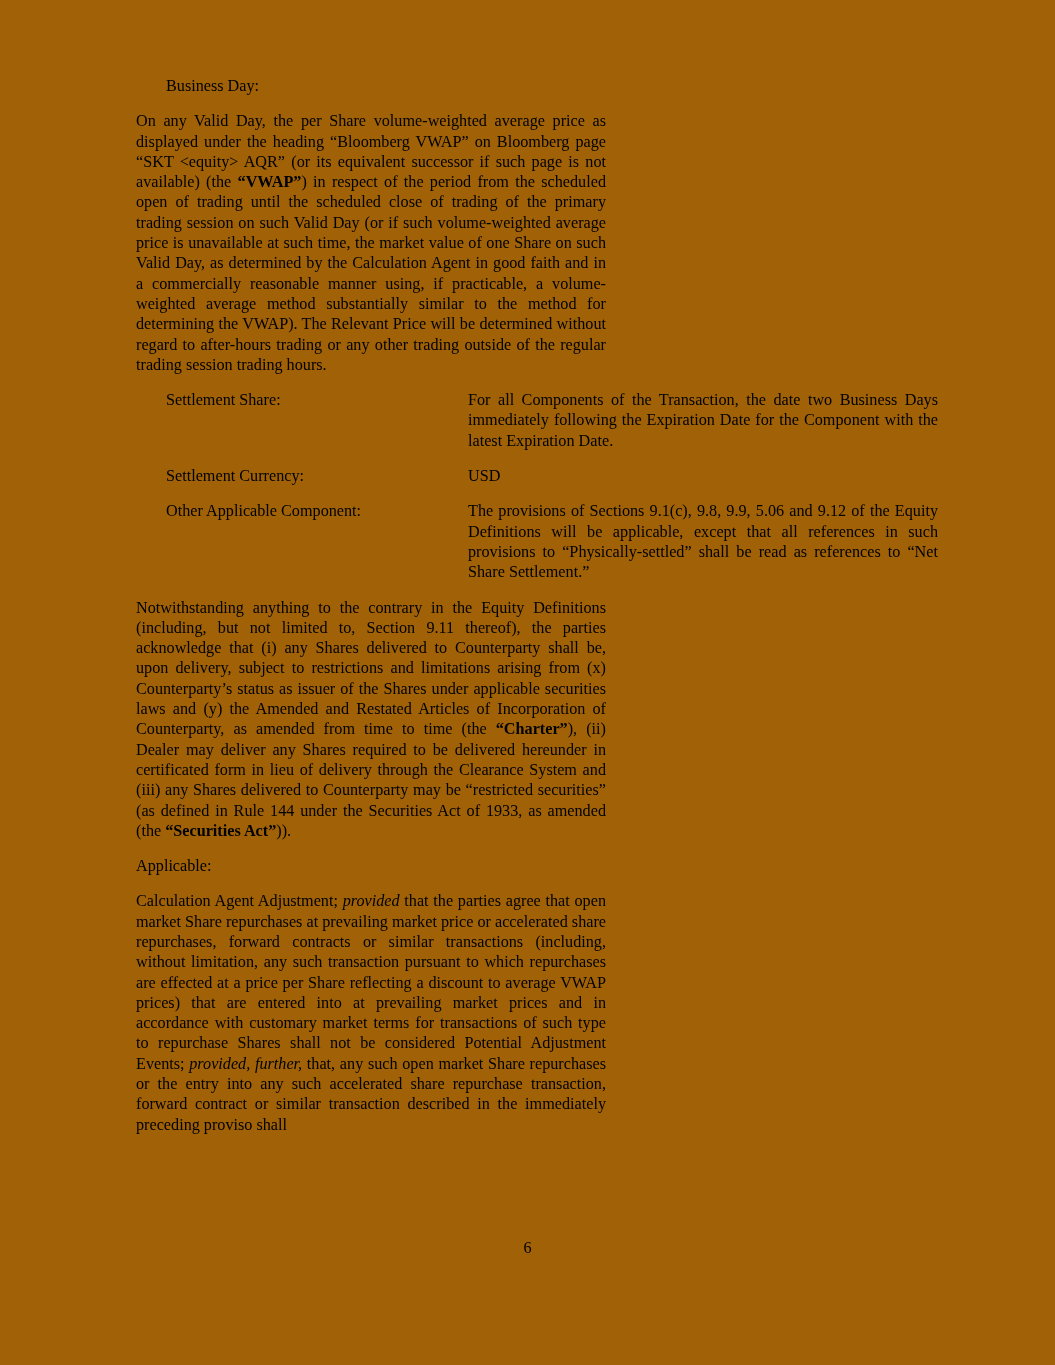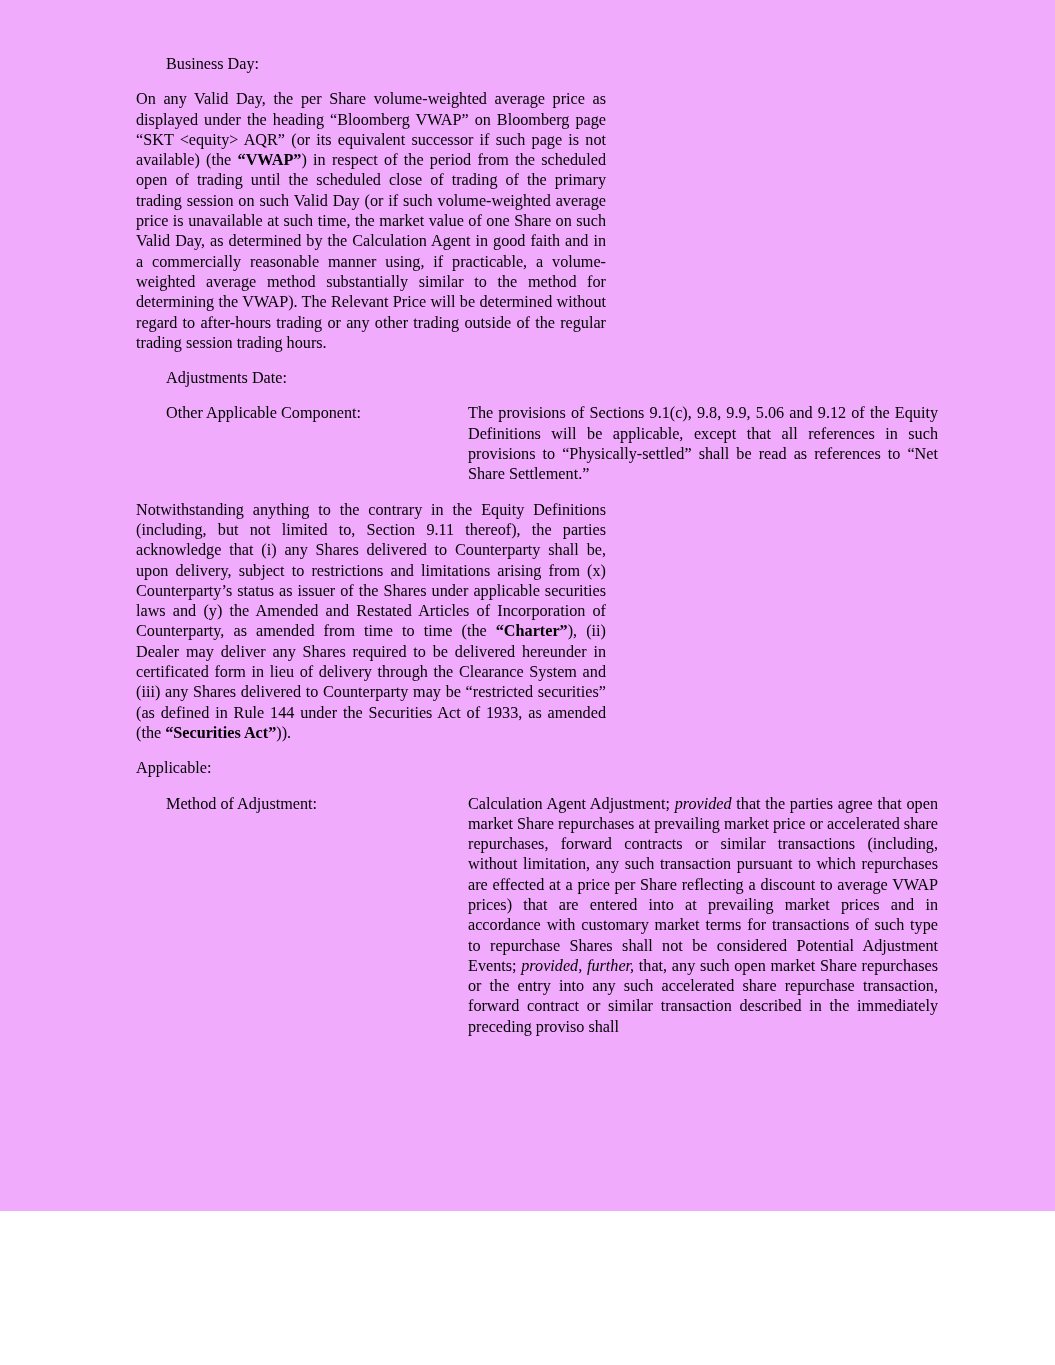--- a/index.html
+++ b/index.html
@@ -10,23 +10,23 @@
   body {
     width: 1055px;
     height: 1365px;
     font-family: "Liberation Serif", "DejaVu Serif", serif;
     color: #000000;
   }
   .page {
     position: relative;
     box-sizing: border-box;
     width: 1055px;
-    height: 1211px;
-    padding: 54px 117px 0 136px;
-    background: #f0abfc;
+    height: 1365px;
+    padding: 76px 117px 0 136px;
+    background: #a16207;
     overflow: hidden;
   }
   .terms-list {
     width: 802px;
   }
   .term-row {
     display: flex;
     align-items: flex-start;
     margin-bottom: 15px;
     font-size: 16.2px;
@@ -62,37 +62,41 @@
   <div class="terms-list">
   <div class="term-row indent">
     <div class="term-label">Business Day:</div>
   </div>
 
   <div class="term-row indent">
     <div class="term-value"><span>On any Valid Day, the per Share volume-weighted average price as displayed under the heading “Bloomberg VWAP” on Bloomberg page “SKT &lt;equity&gt; AQR” (or its equivalent successor if such page is not available) (the </span><b>“VWAP”</b><span>) in respect of the period from the scheduled open of trading until the scheduled close of trading of the primary trading session on such Valid Day (or if such volume-weighted average price is unavailable at such time, the market value of one Share on such Valid Day, as determined by the Calculation Agent in good faith and in a commercially reasonable manner using, if practicable, a volume-weighted average method substantially similar to the method for determining the VWAP). The Relevant Price will be determined without regard to after-hours trading or any other trading outside of the regular trading session trading hours.</span></div>
   </div>
 
   <div class="term-row indent">
-    <div class="term-label">Adjustments Date:</div>
+    <div class="term-label">Settlement Share:</div>
+    <div class="term-value"><span>For all Components of the Transaction, the date two Business Days immediately following the Expiration Date for the Component with the latest Expiration Date.</span></div>
   </div>
 
+  <div class="term-row indent">
+    <div class="term-label">Settlement Currency:</div>
+    <div class="term-value"><span>USD</span></div>
+  </div>
 
   <div class="term-row indent">
     <div class="term-label">Other Applicable Component:</div>
     <div class="term-value"><span>The provisions of Sections 9.1(c), 9.8, 9.9, 5.06 and 9.12 of the Equity Definitions will be applicable, except that all references in such provisions to “Physically-settled” shall be read as references to “Net Share Settlement.”</span></div>
   </div>
 
   <div class="term-row indent">
     <div class="term-value"><span>Notwithstanding anything to the contrary in the Equity Definitions (including, but not limited to, Section 9.11 thereof), the parties acknowledge that (i) any Shares delivered to Counterparty shall be, upon delivery, subject to restrictions and limitations arising from (x) Counterparty’s status as issuer of the Shares under applicable securities laws and (y) the Amended and Restated Articles of Incorporation of Counterparty, as amended from time to time (the </span><b>“Charter”</b><span>), (ii) Dealer may deliver any Shares required to be delivered hereunder in certificated form in lieu of delivery through the Clearance System and (iii) any Shares delivered to Counterparty may be “restricted securities” (as defined in Rule 144 under the Securities Act of 1933, as amended (the </span><b>“Securities Act”</b><span>)).</span></div>
   </div>
 
   <div class="term-row">
     <div class="term-label">Applicable:</div>
     <div class="term-value"></div>
   </div>
 
   <div class="term-row indent">
-    <div class="term-label">Method of Adjustment:</div>
     <div class="term-value"><span>Calculation Agent Adjustment; </span><i>provided</i><span> that the parties agree that open market Share repurchases at prevailing market price or accelerated share repurchases, forward contracts or similar transactions (including, without limitation, any such transaction pursuant to which repurchases are effected at a price per Share reflecting a discount to average VWAP prices) that are entered into at prevailing market prices and in accordance with customary market terms for transactions of such type to repurchase Shares shall not be considered Potential Adjustment Events; </span><i>provided, further,</i><span> that, any such open market Share repurchases or the entry into any such accelerated share repurchase transaction, forward contract or similar transaction described in the immediately preceding proviso shall</span></div>
   </div>
 </div>
   <div class="page-number">6</div>
 </div>
 
 </body></html>

